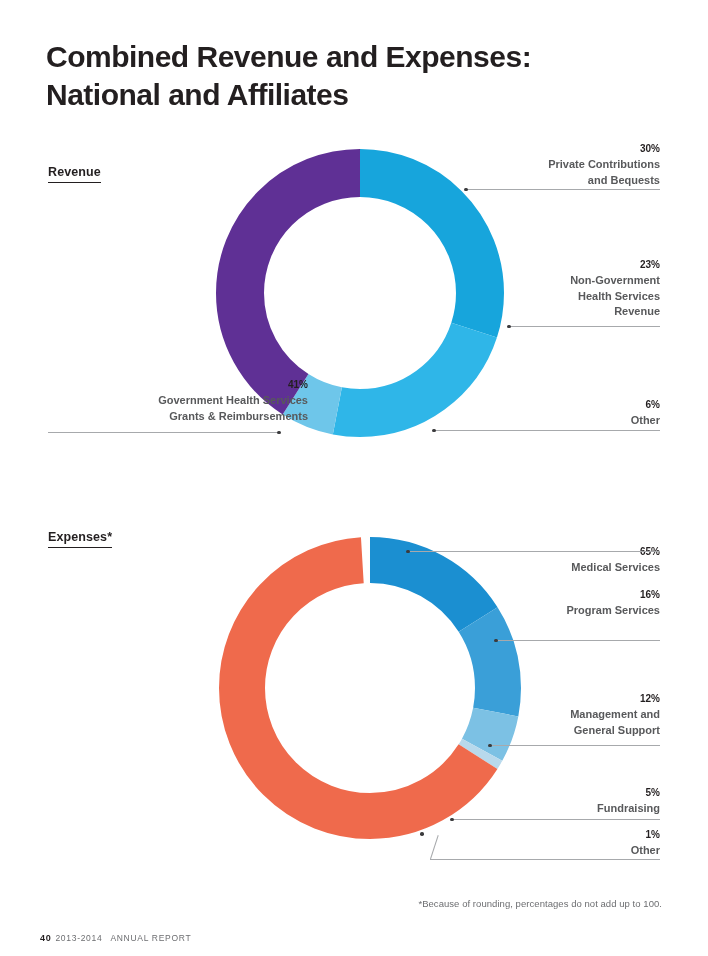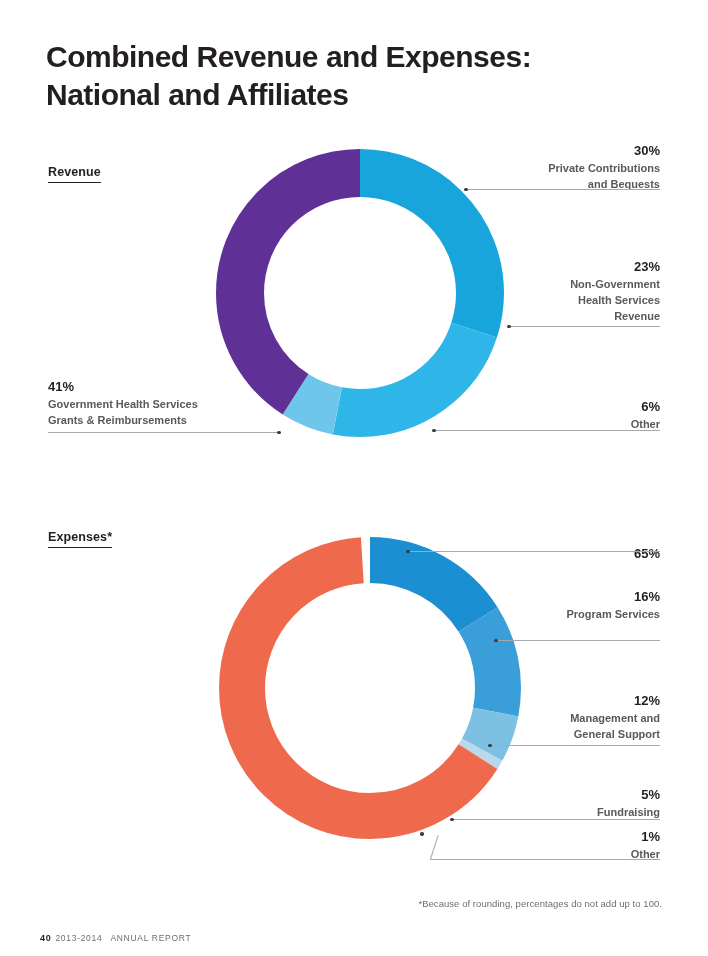--- a/index.html
+++ b/index.html
@@ -50,21 +50,21 @@
   .callout {
     position: absolute;
     font-size: 11px;
     line-height: 1.42;
     color: #58595b;
   }
   .callout .pct {
     display: block;
     font-weight: bold;
     color: #231f20;
-    font-size: 13px;
+    font-size: 10px;
     margin-bottom: 1px;
   }
   .callout .desc { display:block;font-weight:bold; }
   .callout.right { text-align: right; }
   .callout.left { text-align: left; }
 
   
   .leader {
     position: absolute;
     height: 0;
@@ -151,21 +151,21 @@
 <div class="leader" style="left:509px; top:326px; width:151px;"></div>
 <div class="dot" style="left:507px; top:324.5px;"></div>
 
 <div class="callout right" style="left:480px; top:398px; width:180px;">
   <span class="pct">6%</span>
   <span class="desc">Other</span>
 </div>
 <div class="leader" style="left:434px; top:430px; width:226px;"></div>
 <div class="dot" style="left:432px; top:428.5px;"></div>
 
-<div class="callout left" style="left:48px; top:378px; width:260px;">
+<div class="callout left" style="left:48px; top:378px; width:260px;text-align:right;">
   <span class="pct">41%</span>
   <span class="desc">Government Health Services</span>
   <span class="desc">Grants &amp; Reimbursements</span>
 </div>
 <div class="leader" style="left:48px; top:432px; width:231px;"></div>
 <div class="dot" style="left:277px; top:430.5px;"></div>
 
 <div class="section-heading" id="expenses-heading">Expenses*</div>
 
 <div class="donut-wrap" id="expenses-chart">
@@ -181,20 +181,21 @@
 
       <circle cx="170" cy="170" r="128" stroke="#b8d9ec" stroke-dasharray="8.04 796.21" stroke-dashoffset="-265.40"></circle>
 
       <circle cx="170" cy="170" r="128" stroke="#ef6a4c" stroke-dasharray="522.76 281.49" stroke-dashoffset="-273.45"></circle>
     </g>
   </svg>
 </div>
 
 <div class="callout right" style="left:440px; top:528px; width:220px;margin-top:17px;">
   <span class="pct">65%</span>
+  <span class="desc">Medical Services</span>
 </div>
 <div class="leader" style="left:408px; top:551px; width:252px;"></div>
 <div class="dot" style="left:406px; top:549.5px;"></div>
 
 <div class="callout right" style="left:440px; top:588px; width:220px;">
   <span class="pct">16%</span>
   <span class="desc">Program Services</span>
 </div>
 <div class="leader" style="left:496px; top:640px; width:164px;"></div>
 <div class="dot" style="left:494px; top:638.5px;"></div>

